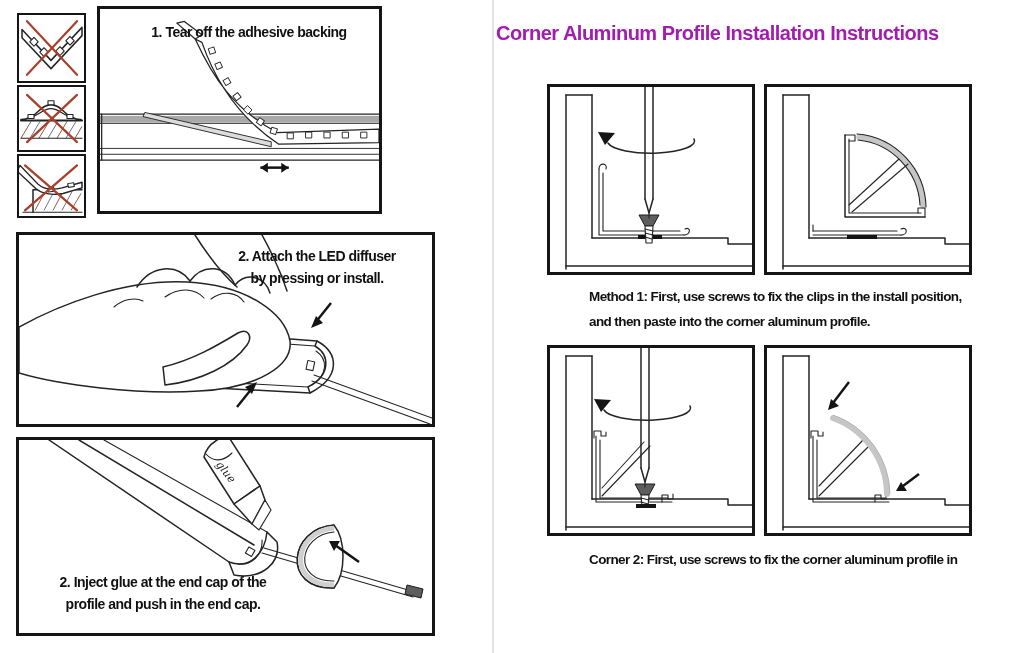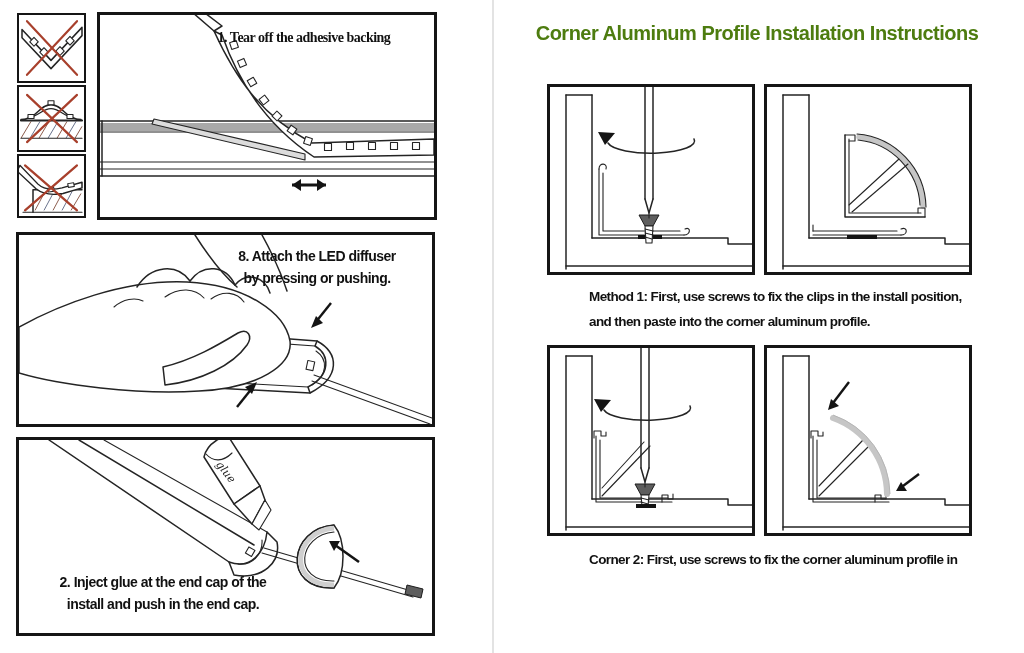--- a/index.html
+++ b/index.html
@@ -3,21 +3,21 @@
 <meta charset="utf-8">
 <style>
   html,body{margin:0;padding:0;background:#fff;}
   .page{position:relative;width:1024px;height:653px;background:#ffffff;overflow:hidden;
         font-family:"Liberation Sans",sans-serif;color:#141414;}
   .box{position:absolute;background:#fff;border:3px solid #151515;box-sizing:border-box;}
   .thumb{position:absolute;background:#fff;border:2px solid #151515;box-sizing:border-box;}
   .box svg,.thumb svg{position:absolute;left:0;top:0;width:100%;height:100%;}
   .divider{position:absolute;top:0;width:2px;height:653px;background:#e3e3e3;}
   .title{position:absolute;font-size:20px;font-weight:800;letter-spacing:-0.5px;
-         text-align:center;white-space:nowrap;color:#4d7c0f;}
+         text-align:left;white-space:nowrap;color:#a21caf;}
   .stepcap{position:absolute;font-weight:700;font-size:14px;letter-spacing:-0.5px;
            line-height:22px;text-align:center;color:#111;}
   .stepcap span{display:block;}
   .methodcap{position:absolute;font-weight:700;font-size:13.5px;letter-spacing:-0.6px;
              line-height:25px;color:#111;margin-left:39px;}
   .methodcap span{display:block;white-space:nowrap;}
   .lineart{stroke:#242424;fill:none;stroke-width:1.5;stroke-linecap:round;stroke-linejoin:round;}
   .thin{stroke-width:1.1;}
   .whitefill{fill:#ffffff;}
   .cross{stroke:#a8402c;stroke-width:2.2;fill:none;stroke-linecap:round;}
@@ -90,21 +90,21 @@
       <path class="lineart whitefill" d="M1,10 L19,30 C25,36 35,36 43,34 L63,28 L63,34 L44,40 C33,42 24,41 17,35 L-2,16 Z"></path>
       <rect class="lineart thin whitefill" x="-3" y="-2" width="6" height="4" transform="translate(32 36) rotate(-8)"></rect>
       <rect class="lineart thin whitefill" x="-3" y="-2" width="6" height="4" transform="translate(52 31) rotate(-10)"></rect>
       <g>
         <path class="cross" d="M6,10 L58,58"></path>
           <path class="cross" d="M58,10 L6,58"></path>
       </g>
     </svg>
   </div>
 
-  <div class="box" style="left:97px;top:12px;width:340px;height:208px;font-family:Liberation Serif, serif;">
+  <div class="box" style="left:97px;top:6px;width:285px;height:208px;">
     <svg viewBox="0 0 334 202">
 
       <path class="lineart" d="M0,106 L334,106"></path>
       <rect class="grayband" x="0" y="108" width="334" height="8"></rect>
       <path class="lineart thin" d="M0,117 L334,117"></path>
       <path class="lineart thin" d="M0,147 L334,147"></path>
       <path class="lineart thin" d="M0,154 L334,154"></path>
       <path class="lineart" d="M0,161 L334,161"></path>
       <path class="lineart" d="M2,106 L2,161"></path>
 
@@ -171,22 +171,22 @@
       </g>
       <g>
         <path d="M218,172 L234,152" style="stroke:#141414;stroke-width:2.4;fill:none"></path>
         <polygon class="blackfill" points="238,147 226,152 233,159"></polygon>
       </g>
 
       <path class="lineart thin" d="M295,140 L413,183"></path>
       <path class="lineart thin" d="M293,146 L411,189"></path>
     </svg>
     <div class="stepcap" style="right:4px;top:10px;width:222px;">
-      <span>8. Attach the LED diffuser</span>
-      <span>by pressing or pushing.</span>
+      <span>2. Attach the LED diffuser</span>
+      <span>by pressing or install.</span>
     </div>
   </div>
 
   <div class="box" style="left:16px;top:437px;width:419px;height:199px;">
     <svg viewBox="0 0 413 193">
 
       <path class="lineart" d="M30,0 L210,122"></path>
       <path class="lineart" d="M60,0 L235,105"></path>
       <path class="lineart thin" d="M85,0 L248,92"></path>
 
@@ -209,21 +209,21 @@
       <path class="lineart thin" d="M315,85 C270,88 262,150 315,148"></path>
       <path class="lineart thin" d="M315,92 C279,95 273,142 315,141"></path>
 
       <g>
         <path d="M340,122 L316,105" style="stroke:#141414;stroke-width:2.6;fill:none"></path>
         <polygon class="blackfill" points="310,101 321,101 315,111"></polygon>
       </g>
     </svg>
     <div class="stepcap" style="left:10px;bottom:18px;width:268px;">
       <span>2. Inject glue at the end cap of the</span>
-      <span>install and push in the end cap.</span>
+      <span>profile and push in the end cap.</span>
     </div>
   </div>
 
   <div class="divider" style="left:492px;"></div>
 
   <div class="title" style="left:496px;top:22px;width:522px;">Corner Aluminum Profile Installation Instructions</div>
 
   <div class="box" style="left:547px;top:84px;width:208px;height:191px;">
     <svg viewBox="0 0 202 185">
       <path class="lineart" d="M16,8 L16,182"></path>

